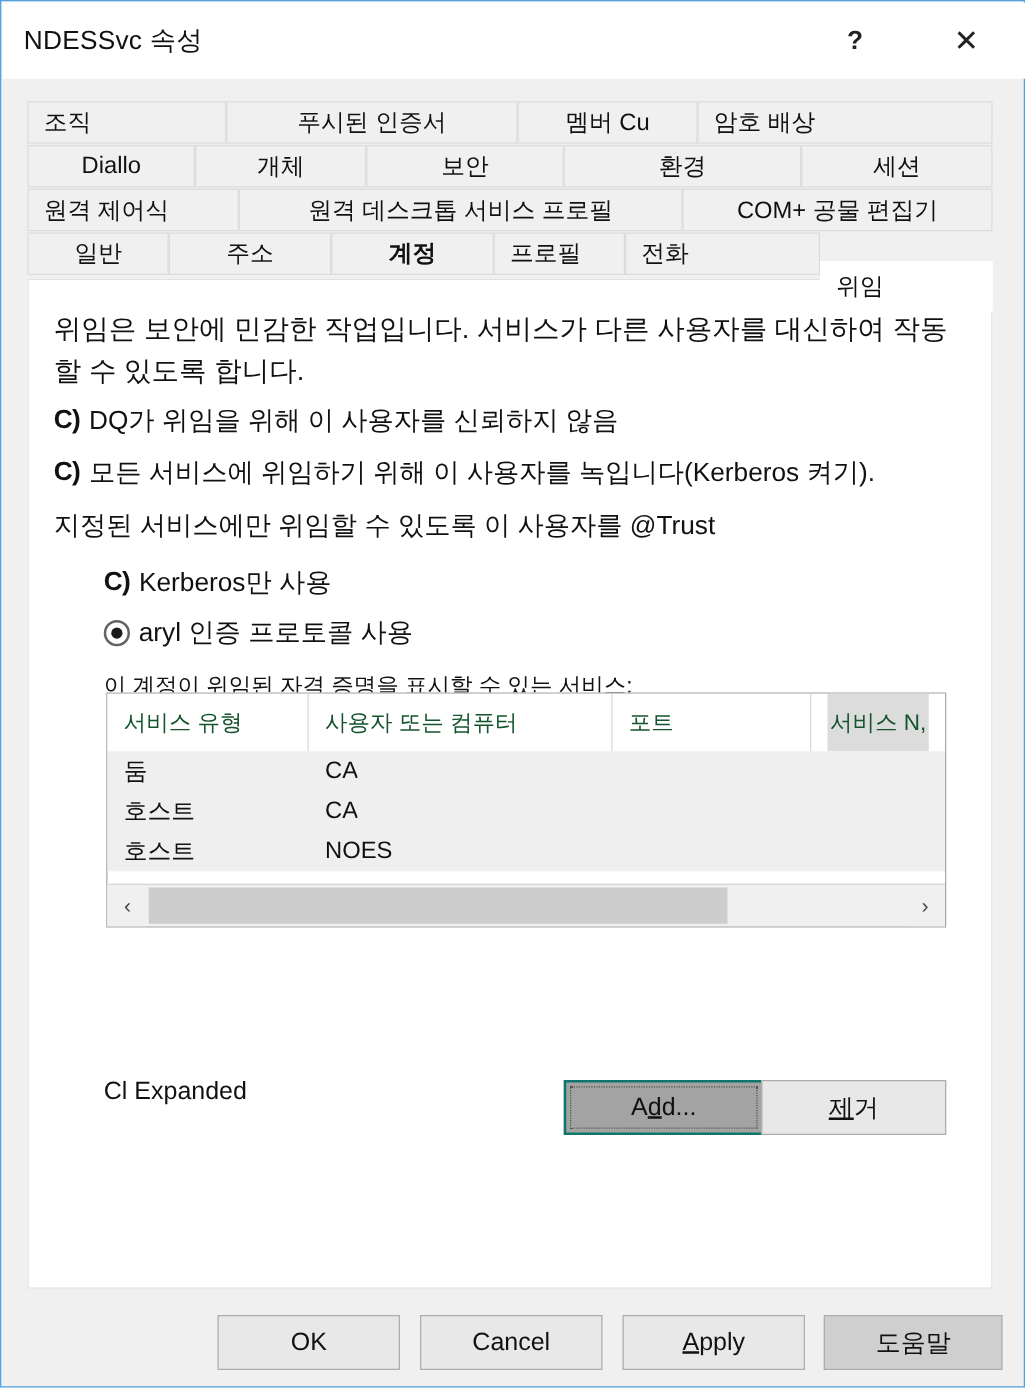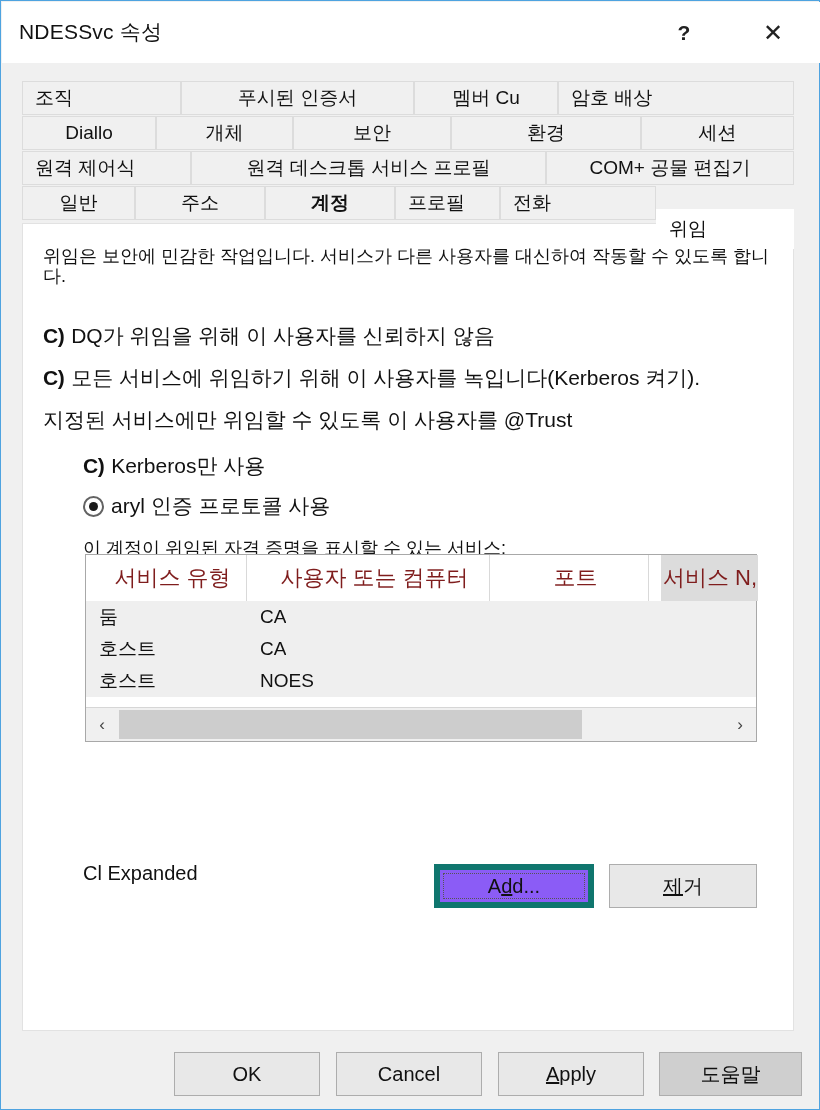--- a/index.html
+++ b/index.html
@@ -102,22 +102,22 @@
     height: 808px;
     background: #ffffff;
     border: 1px solid #e2e2e2;
     box-sizing: border-box;
   }
   .desc {
     position: absolute;
     left: 20px;
     top: 22px;
     width: 728px;
-    font-size: 18px;
-    line-height: 20px;
+    font-size: 22px;
+    line-height: 34px;
     color: #111;
   }
   .opt {
     position: absolute;
     font-size: 21px;
     color: #111;
     white-space: nowrap;
     display: flex;
     align-items: center;
   }
@@ -182,25 +182,24 @@
   }
   .lv-col {
     position: absolute;
     top: 0;
     height: 46px;
     border-right: 1px solid #d9d9d9;
     box-sizing: border-box;
     display: flex;
     align-items: center;
     padding-left: 13px;
-    font-size: 22px;
-    color: #7f1d1d;
+    font-size: 18px;
+    color: #14532d;
     white-space: nowrap;
     overflow: hidden;
-    justify-content: center;
   }
   .lv-col.sel .colcap {
     background: #dcdcdc;
     padding: 15px 2px;
   }
   .lv-body {
     position: absolute;
     left: 0;
     top: 46px;
     width: 100%;
@@ -275,26 +274,26 @@
     box-sizing: border-box;
     display: flex;
     align-items: center;
     justify-content: center;
     font-size: 20px;
     color: #111;
     white-space: nowrap;
   }
   .btn u { text-decoration: underline; }
   .btn-add {
-    left: 411px;
+    left: 428px;
     top: 640px;
     width: 160px;
     height: 44px;
-    border: 6px solid #0f766e;
-    background: #8b5cf6;
+    border: 2px solid #0f766e;
+    background: #a3a3a3;
   }
   .btn-add .inner {
     position: absolute;
     left: 3px; top: 3px; right: 3px; bottom: 3px;
     border: 1px dotted #555;
     display: flex;
     align-items: center;
     justify-content: center;
   }
   .btn-remove {

